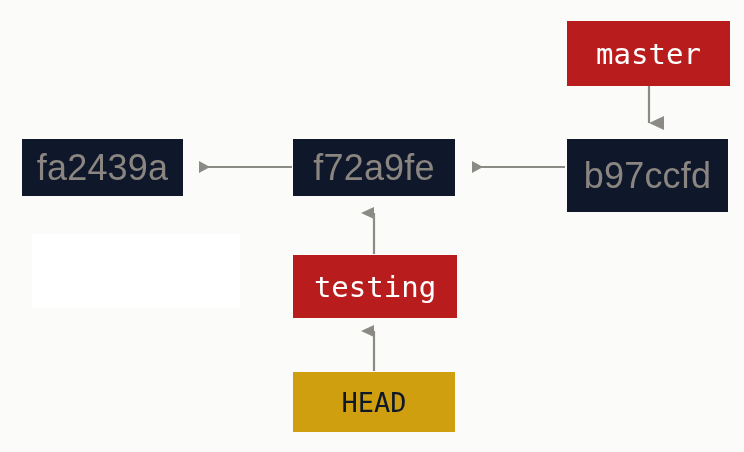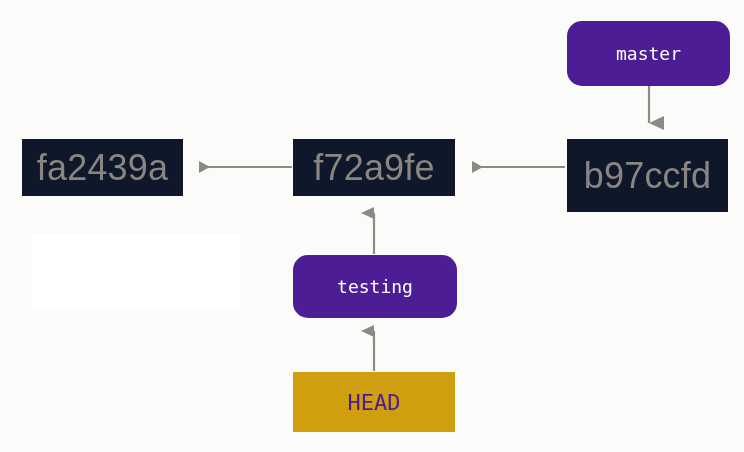--- a/index.html
+++ b/index.html
@@ -29,32 +29,31 @@
     user-select: none;
   }
   .commit {
     background: #0f172a;
     color: #8a8580;
     font-family: "Liberation Sans", sans-serif;
     font-size: 36px;
     letter-spacing: 0.2px;
   }
   .branch {
-    background: #4c1d95;
+    background: #b91c1c;
     color: #ffffff;
     font-family: "DejaVu Sans Mono", monospace;
-    font-size: 18px;
+    font-size: 29px;
     letter-spacing: 0px;
-    border-radius: 15px;
   }
   .head {
     background: #cf9f10;
-    color: #4c1d95;
+    color: #0f172a;
     font-family: "DejaVu Sans Mono", monospace;
-    font-size: 22px;
+    font-size: 27px;
   }
   .blank-panel {
     position: absolute;
     background: #ffffff;
   }
   svg.edges {
     position: absolute;
     left: 0;
     top: 0;
     width: 744px;

